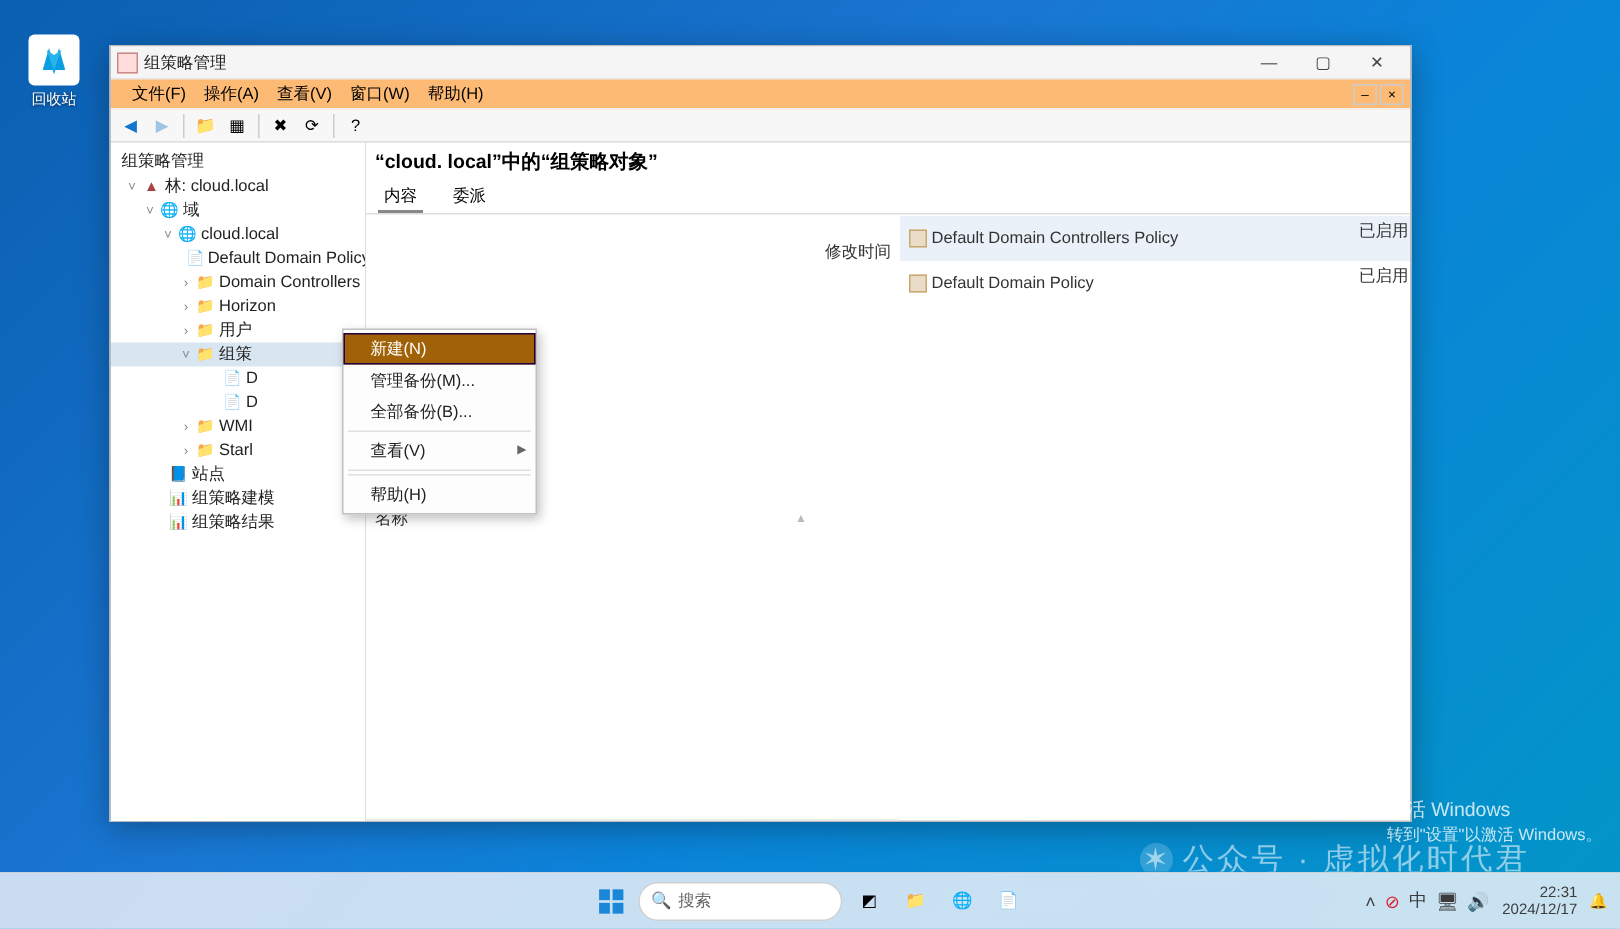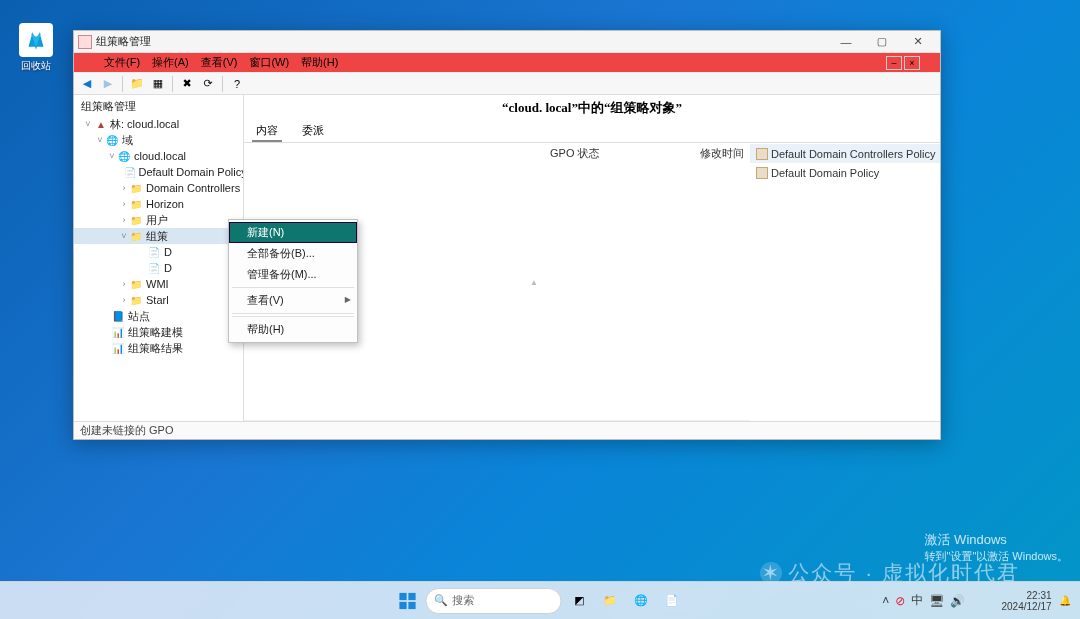--- a/index.html
+++ b/index.html
@@ -5,28 +5,28 @@
 * { margin: 0; padding: 0; box-sizing: border-box; font-family: "Microsoft YaHei", "Segoe UI", sans-serif; }
 body { width: 1080px; height: 619px; background: linear-gradient(135deg, #0a5fb0 0%, #1976d2 40%, #0a84d8 60%, #0296c7 100%); overflow: hidden; position: relative; font-size: 11px; }
 
 
 .desktop-icon { position: absolute; top: 23px; left: 12px; width: 48px; text-align: center; color: #fff; }
 .desktop-icon .ico { width: 34px; height: 34px; margin: 0 auto 2px; background: #fff; border-radius: 4px; display:flex; align-items:center; justify-content:center; }
 .desktop-icon .ico svg { width: 20px; height: 20px; }
 .desktop-icon span { font-size: 10px; text-shadow: 0 1px 2px rgba(0,0,0,.6); }
 
 
-.window { position: absolute; left: 73px; top: 30px; width: 868px; height: 410px; background: #fff; border: 1px solid #bcbcbc; box-shadow: 0 4px 20px rgba(0,0,0,.3); display: flex; flex-direction: column; }
+.window { position: absolute; left: 73px; top: 30px; width: 868px; height: 518px; background: #fff; border: 1px solid #bcbcbc; box-shadow: 0 4px 20px rgba(0,0,0,.3); display: flex; flex-direction: column; }
 .titlebar { height: 22px; background: #f5f5f5; display:flex; align-items:center; padding: 0 4px 0 4px; border-bottom: 1px solid #e4e4e4; }
 .titlebar .app-ico { width:14px; height:14px; margin-right:4px; background:#fdd; border:1px solid #c88; }
 .titlebar .title { flex:1; font-size: 11px; color:#222; }
 .win-controls { display:flex; }
 .win-controls > div { width:36px; height:20px; display:flex; align-items:center; justify-content:center; color:#444; }
 
-.menubar { height: 20px; background:#ef4444; display:flex; align-items:center; padding:0 20px; border-bottom:1px solid #eee; font-size:11px; }
+.menubar { height: 20px; background:#fdba74; display:flex; align-items:center; padding:0 4px; border-bottom:1px solid #eee; font-size:11px; }
 .menubar .mn-left { display:flex; }
 .menubar .mn-left span { padding: 2px 6px; }
 .menubar .mn-right { margin-left:auto; display:flex; gap:2px; }
 .menubar .mn-right .sq { width:16px; height:14px; border:1px solid #ccc; display:flex; align-items:center; justify-content:center; font-size:9px; }
 
 .toolbar { height: 22px; background:#f7f7f7; border-bottom:1px solid #ddd; display:flex; align-items:center; padding:0 4px; gap:3px; }
 .toolbar .tb { width:18px; height:18px; display:flex; align-items:center; justify-content:center; }
 .toolbar .sep { width:1px; height:16px; background:#ccc; margin:0 2px; }
 .tb.back { color:#1176cc; }
 .tb.fwd { color:#9cc5e6; }
@@ -40,62 +40,62 @@
 .tree .row.sel { background:#d8e6f2; }
 .tree .tw { width:12px; text-align:center; color:#888; font-size:9px; }
 .tree .ic { width:14px; height:14px; margin-right:2px; display:inline-flex; align-items:center; justify-content:center; font-size:10px; }
 .fo { color:#e6b756; } 
 .gl { color:#3f7bbd; } 
 .pg { color:#b88; }    
 .rt { color:#a44; }
 .tree .lbl { }
 
 .content { flex:1; display:flex; flex-direction:column; min-width:0; }
-.content-head { padding:4px 6px; font-size:13px; font-family: Liberation Serif, serif; font-weight:bold;text-align:center; }
+.content-head { padding:4px 6px; font-size:13px; font-family: Liberation Sans, sans-serif; font-weight:bold; }
 .content-tabs { display:flex; gap:16px; padding:0 8px; font-size:11px; border-bottom:1px solid #ddd; }
 .content-tabs span { padding:2px 4px; border-bottom:2px solid transparent; }
 
 .grid { flex:1; display:flex; flex-direction:row; overflow:hidden; border-top:1px solid transparent; }
 .grid-head, .grid-row { display:flex; font-size:11px; color:#333; }
 .grid-head { background:#fff; border-bottom:1px solid #eee; }
 .grid-head .c, .grid-row .c { padding:2px 6px; overflow:hidden; text-overflow:ellipsis; white-space:nowrap; }
 .cn { flex:0 0 300px; display:flex; align-items:center; gap:3px; }
 .cs { flex:0 0 150px; }
 .cw { flex:0 0 170px; }
-.ct { flex:1; }
+.ct { flex:1;margin-top:14px; }
 .grid-row.sel { background:#eaf1f8; }
 .grid-body { flex:1; overflow:auto; position:relative; }
 .grid-body::-webkit-scrollbar { width:16px; height:16px; }
 .grid-body::-webkit-scrollbar-track { background:#f0f0f0; }
 .grid-body::-webkit-scrollbar-thumb { background:#cfcfcf; }
 .grid-pad { height:700px; width:720px; }
 
 .statusbar { height:18px; border-top:1px solid #ddd; background:#fafafa; padding:1px 6px; font-size:11px; color:#444; }
 
 
 .ctx { position:absolute; left:154px; top:188px; width:130px; background:#fdfdfd; border:1px solid #c0c0c0; box-shadow:2px 3px 7px rgba(0,0,0,.25); font-size:11px; z-index:10; padding:2px 0; }
 .ctx .item { padding:3px 18px 3px 18px; color:#222; position:relative; }
-.ctx .item.hl { background:#0f766e; color:#fff; border:1px solid #204; border-radius:0; padding:2px 17px; }
+.ctx .item.hl { background:#a16207; color:#fff; border:1px solid #204; border-radius:0; padding:2px 17px; }
 .ctx hr { border:0; border-top:1px solid #e0e0e0; margin:2px 3px; }
 .ctx .item.sub::after { content:"▶"; position:absolute; right:6px; font-size:8px; top:5px; color:#666; }
 
 
 .wm { position:absolute; right:12px; bottom:55px; color:rgba(255,255,255,.78); text-align:left; font-size:11px; }
 .wm .l1 { font-size:13px; }
 .wm2 { position:absolute; right:60px; bottom:32px; color:rgba(255,255,255,.55); font-size:21px; letter-spacing:2px; display:flex; align-items:center; gap:6px; }
 .wm2 .circ { width:22px; height:22px; border-radius:50%; display:inline-flex; align-items:center; justify-content:center; background:rgba(255,255,255,.18); }
 
 
 .taskbar { position:absolute; left:0; right:0; bottom:0; height:38px; background:rgba(235,240,248,.85); backdrop-filter:blur(6px); border-top:1px solid rgba(200,200,200,.6); display:flex; align-items:center; }
 .tb-center { position:absolute; left:50%; transform:translateX(-50%); display:flex; align-items:center; gap:5px; }
 .tb-center .start { width:26px; height:26px; display:flex; align-items:center; justify-content:center; }
 .tb-center .search { height:26px; width:136px; background:#fff; border-radius:14px; border:1px solid #d0d0d0; display:flex; align-items:center; padding:0 8px; gap:4px; color:#666; font-size:11px; }
 .tb-center .app { width:26px; height:26px; border-radius:4px; display:flex; align-items:center; justify-content:center; }
 .tb-right { margin-left:auto; display:flex; align-items:center; gap:8px; padding-right:8px; color:#3b3b3b; font-size:10px; }
-.tb-right .clock { text-align:right; line-height:11px;margin-left:28px; }
+.tb-right .clock { text-align:right; line-height:11px; }
 .tb-right .tray { display:flex; align-items:center; gap:6px; font-size:12px; }
 .tb-right .bell { color:#1976d2; }
 
 .start svg { width:18px; height:18px; }
 .pol-icon { width:12px; height:12px; background:#e9dcc8; border:1px solid #c9a870; display:inline-block; }
 </style>
 </head>
 <body>
 
 <div class="desktop-icon">
@@ -275,21 +275,20 @@
       <div class="content-tabs">
         <span style="border-bottom-color:#888;">内容</span>
         <span>委派</span>
       </div>
       <div class="grid">
         <div class="grid-head">
           <div class="c cn">
               <span>名称</span>
               <span style="margin-left:auto;color:#bbb;font-size:8px">▲</span>
             </div>
-          <div class="c cs">GPO 状态</div>
           <div class="c ct">修改时间</div>
         </div>
         <div class="grid-body">
           <div class="grid-row sel">
             <div class="c cn">
                 <span class="pol-icon"></span>
                 <span>Default Domain Controllers Policy</span>
               </div>
             <div class="c cs">已启用</div>
             <div class="c cw">无</div>
@@ -303,26 +302,25 @@
             <div class="c cs">已启用</div>
             <div class="c cw">无</div>
             <div class="c ct">2024/11/25 16:5</div>
           </div>
           <div class="grid-pad"></div>
         </div>
       </div>
     </div>
   </div>
 
-  <div class="statusbar">创建未链接的 GPO</div>
 
   <div class="ctx">
     <div class="item hl">新建(N)</div>
+    <div class="item">管理备份(M)...</div>
     <div class="item">全部备份(B)...</div>
-    <div class="item">管理备份(M)...</div>
     <hr>
     <div class="item sub">查看(V)</div>
     <hr>
     <hr>
     <div class="item">帮助(H)</div>
   </div>
 </div>
 
 <div class="wm">
   <div class="l1">激活 Windows</div>

